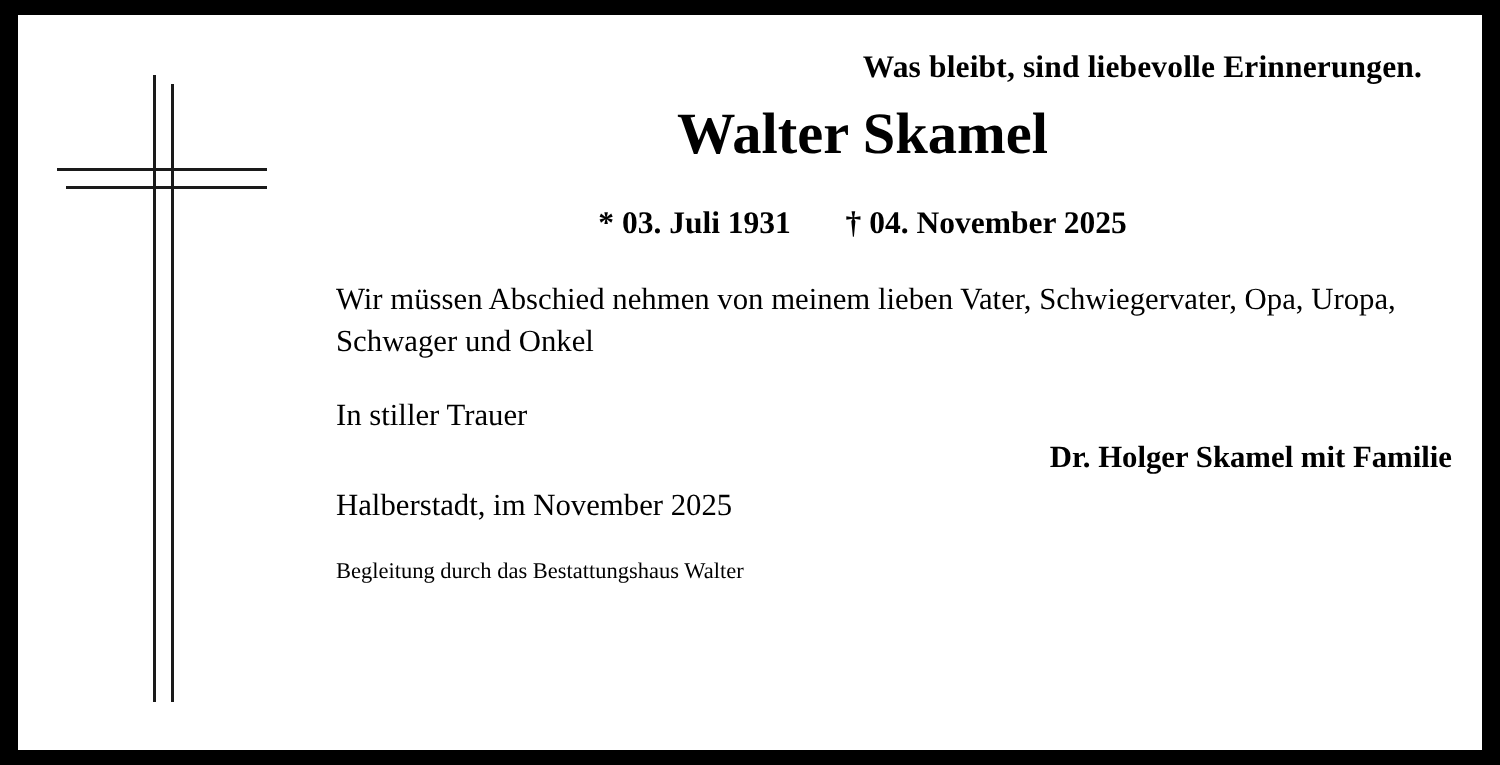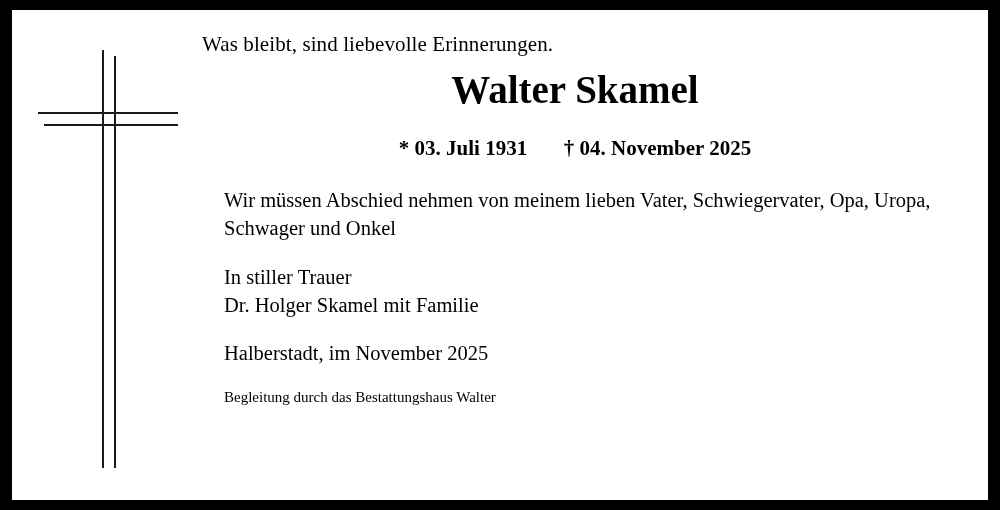--- a/index.html
+++ b/index.html
@@ -59,22 +59,22 @@
   .cross .h-line.h2 { top: 86px; left: 14px; width: 134px; }
 
   
   .content {
     position: absolute;
     left: 190px;
     right: 20px;
     top: 18px;
   }
   .motto {
-    text-align: left;
-    font-weight: normal;
+    text-align: right;
+    font-weight: bold;
     font-size: 21px;
     letter-spacing: 0.1px;
     margin: 4px 0 2px 0;
     padding-right: 20px;
   }
   .name {
     text-align: center;
     font-weight: bold;
     font-size: 39px;
     line-height: 1.1;
@@ -92,25 +92,26 @@
     display: inline-block;
     width: 26px;
   }
   .para {
     font-size: 20.5px;
     line-height: 1.35;
     margin: 0 0 22px 0;
     padding-left: 22px;
   }
   .para.tight {
-    margin-bottom: 20px;
+    margin-bottom: 4px;
   }
   .para .bold {
-    font-weight: normal;
+    font-weight: bold;
     display: block;
+    text-align: right;
   }
   .footnote {
     font-size: 15px;
     padding-left: 22px;
     margin-top: 2px;
   }
 </style>
 </head>
 <body>
 

